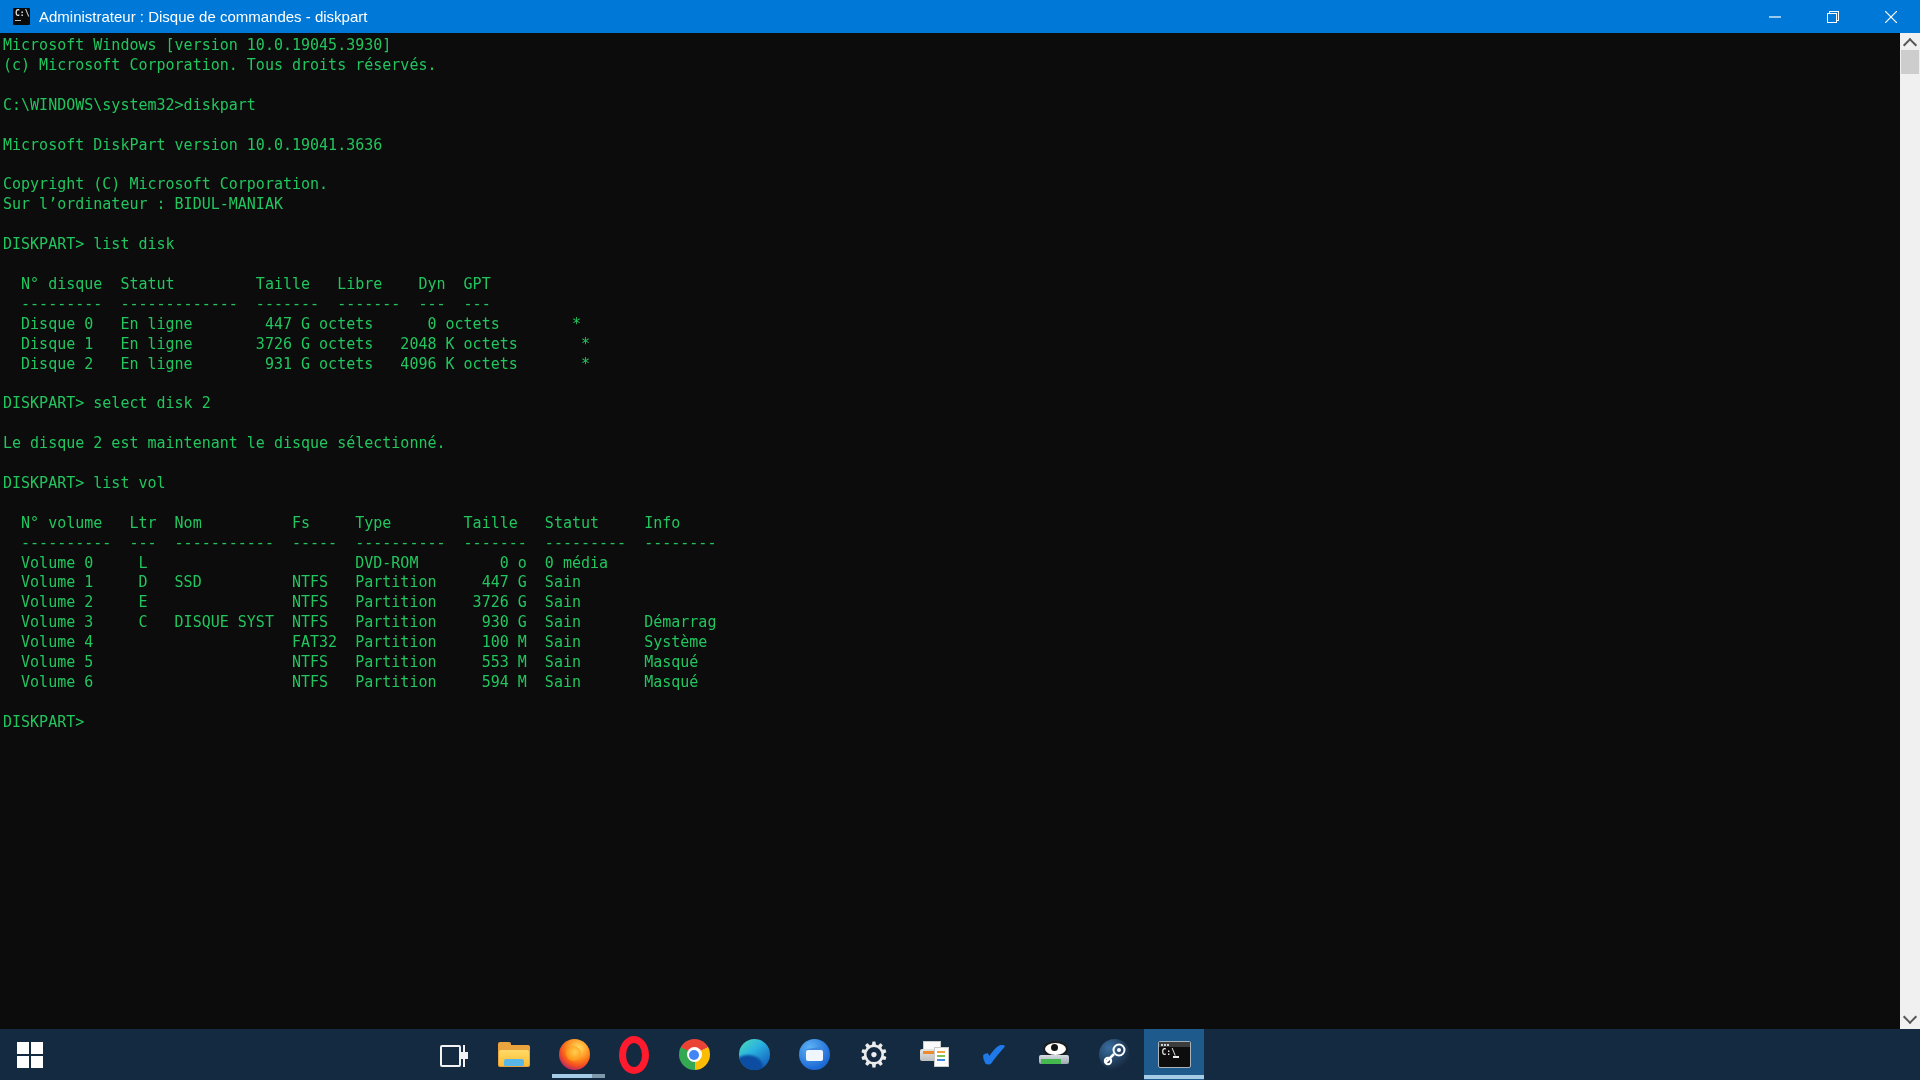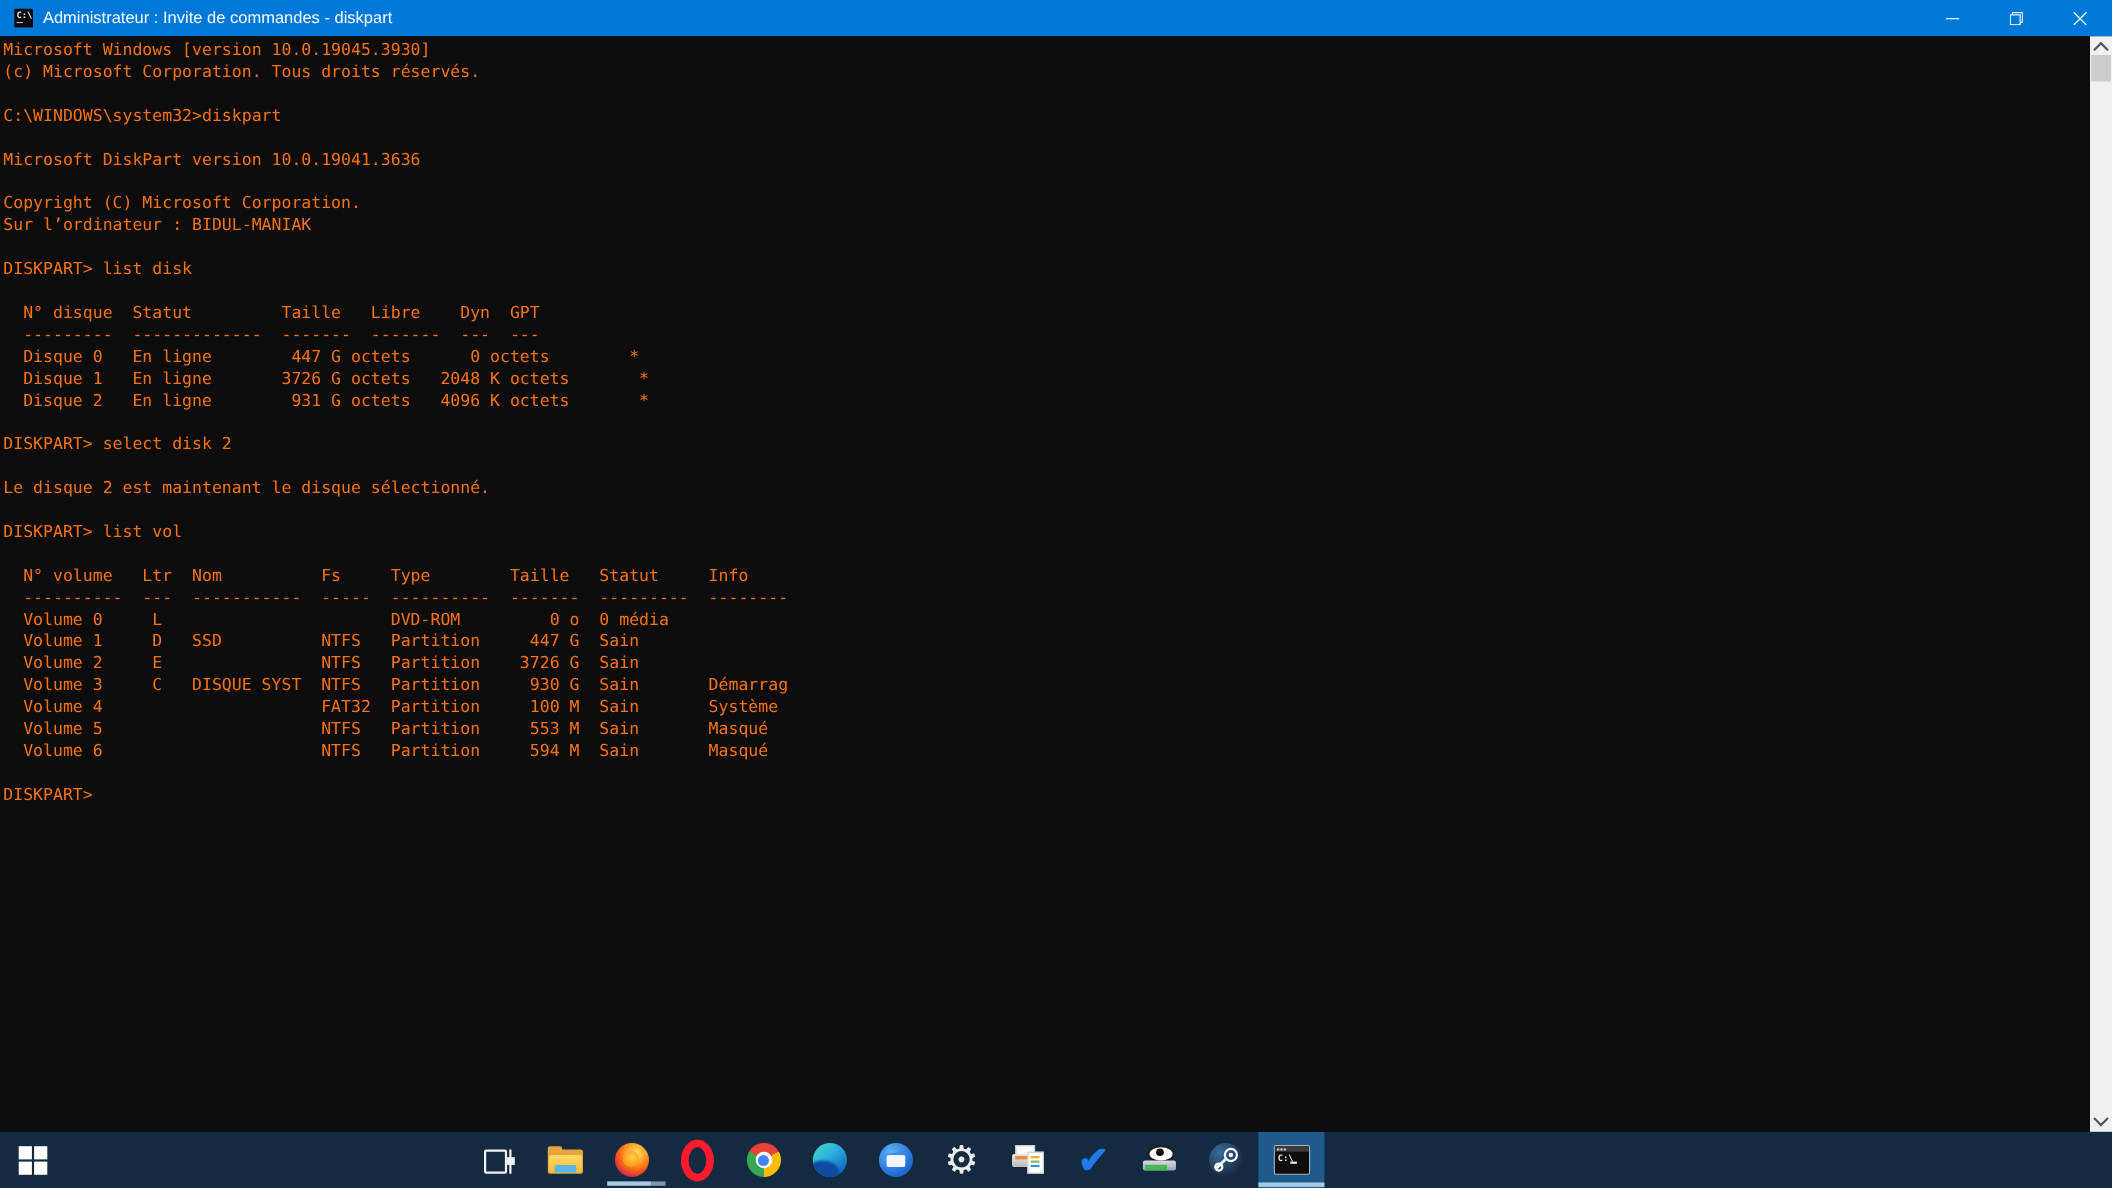--- a/index.html
+++ b/index.html
@@ -10,21 +10,21 @@
   .cmdico{width:17px;height:17px;background:#0a0a0a;margin:0 9px 0 13px;border-radius:1px;position:relative;flex:0 0 auto;}
   .cmdico span{position:absolute;left:2px;top:2px;font:bold 8px/8px "DejaVu Sans Mono",monospace;color:#e8e8e8;}
   .cmdico i{position:absolute;left:2px;top:12px;width:6px;height:1px;background:#bbb;}
   .titletext{color:#fff;font-size:15px;white-space:nowrap;}
   .winbtns{position:absolute;right:0;top:0;height:33px;display:flex;}
   .winbtn{width:58px;height:33px;display:flex;align-items:center;justify-content:center;}
   .winbtn svg{display:block;}
 
   
   .console{position:absolute;left:0;top:33px;width:1900px;height:996px;background:#0C0C0C;}
-  .console pre{margin:0;padding:3px 0 0 3px;font-family:"DejaVu Sans Mono",monospace;font-size:15px;line-height:19.9px;color:#f97316;white-space:pre;}
+  .console pre{margin:0;padding:3px 0 0 3px;font-family:"DejaVu Sans Mono",monospace;font-size:15px;line-height:19.9px;color:#22c55e;white-space:pre;}
 
   
   .scrollbar{position:absolute;left:1900px;top:33px;width:20px;height:996px;background:#F0F0F0;}
   .sb-thumb{position:absolute;left:1px;top:17px;width:18px;height:24px;background:#CDCDCD;}
   .chev{position:absolute;left:5px;width:8px;height:8px;border-style:solid;border-color:#555;}
   .chev.up{top:7px;border-width:2px 0 0 2px;transform:rotate(45deg);}
   .chev.down{bottom:7px;border-width:0 2px 2px 0;transform:rotate(45deg);}
 
   
   .taskbar{position:absolute;left:0;top:1029px;width:1920px;height:51px;background:#142A40;}
@@ -103,21 +103,21 @@
 </head>
 <body>
 
 <div id="stage">
 
   <div class="titlebar">
     <div class="cmdico">
         <span>C:\</span>
         <i></i>
       </div>
-    <div class="titletext">Administrateur : Invite de commandes - diskpart</div>
+    <div class="titletext">Administrateur : Disque de commandes - diskpart</div>
     <div class="winbtns">
       <div class="winbtn">
         <svg width="12" height="12">
             <line x1="0" y1="6" x2="12" y2="6" stroke="#fff" stroke-width="1.2"></line>
           </svg>
       </div>
       <div class="winbtn">
         <svg width="12" height="12">
             <rect x="2.5" y="0.5" width="9" height="9" fill="none" stroke="#fff"></rect>
             <rect x="0.5" y="2.5" width="9" height="9" fill="#0078D7" stroke="#fff"></rect>

